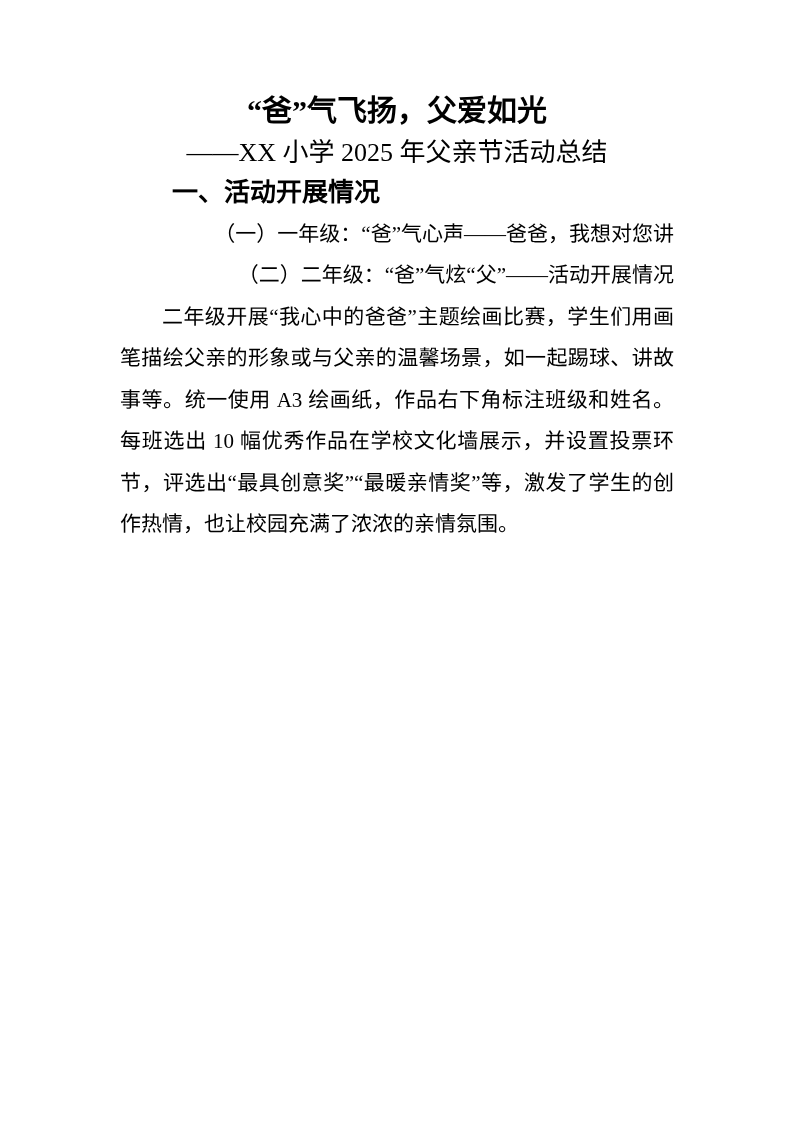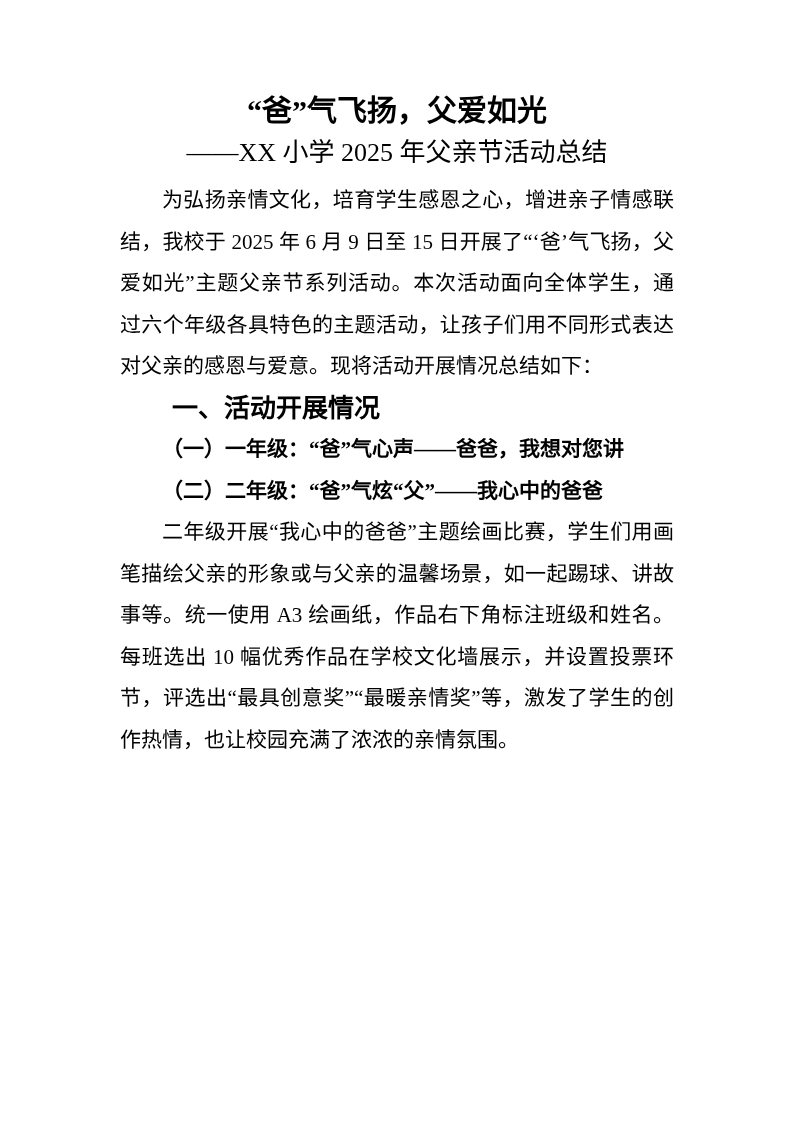--- a/index.html
+++ b/index.html
@@ -54,36 +54,36 @@
     font-size: 26px;
     line-height: 41.5px;
     font-weight: 700;
     text-indent: 2em;
     font-family: "Liberation Sans", sans-serif;
   }
   .subsection-heading {
     margin: 0;
     font-size: 21px;
     line-height: 41.5px;
-    font-weight: 700;
+    font-weight: 400;
     text-indent: 2em;
     font-family: "Liberation Serif", serif;
+    text-align: right;
   }
 </style>
 </head>
 <body>
 
 <div class="page">
   <h1 class="doc-title">“爸”气飞扬，父爱如光</h1>
 
   <div class="doc-subtitle">——XX 小学 2025 年父亲节活动总结</div>
 
-  <p class="body-para intro">为弘扬亲情文化，培育学生感恩之心，增进亲子情感联结，我校于 2025 年 6 月 9 日至 15 日开展了“‘爸’气飞扬，父爱如光”主题父亲节系列活动。本次活动面向全体学生，通过六个年级各具特色的主题活动，让孩子们用不同形式表达对父亲的感恩与爱意。现将活动开展情况总结如下：</p>
 
   <h2 class="section-heading">一、活动开展情况</h2>
 
   <h3 class="subsection-heading">（一）一年级：“爸”气心声——爸爸，我想对您讲</h3>
 
 
-  <h3 class="subsection-heading">（二）二年级：“爸”气炫“父”——我心中的爸爸</h3>
+  <h3 class="subsection-heading">（二）二年级：“爸”气炫“父”——活动开展情况</h3>
 
   <p class="body-para">二年级开展“我心中的爸爸”主题绘画比赛，学生们用画笔描绘父亲的形象或与父亲的温馨场景，如一起踢球、讲故事等。统一使用 A3 绘画纸，作品右下角标注班级和姓名。每班选出 10 幅优秀作品在学校文化墙展示，并设置投票环节，评选出“最具创意奖”“最暖亲情奖”等，激发了学生的创作热情，也让校园充满了浓浓的亲情氛围。</p>
 </div>
 
 </body></html>

